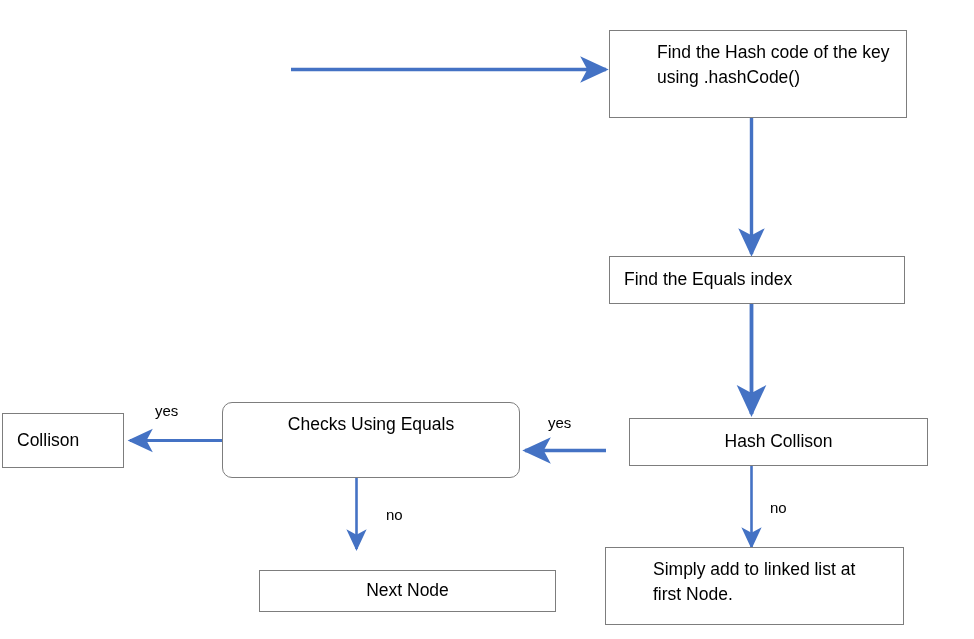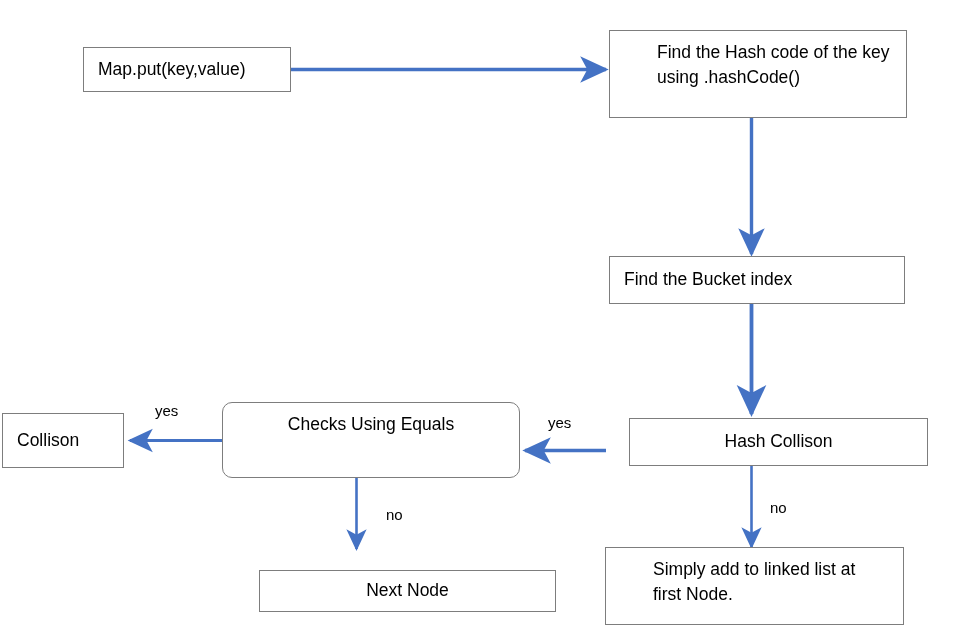--- a/index.html
+++ b/index.html
@@ -100,31 +100,28 @@
 
     <line x1="606" y1="450.5" x2="525" y2="450.5" stroke="#4472c4" stroke-width="3.4" marker-end="url(#arrowL)"></line>
 
     <line x1="751.5" y1="466" x2="751.5" y2="547" stroke="#4472c4" stroke-width="2.6" marker-end="url(#arrowD)"></line>
 
     <line x1="222" y1="440.5" x2="130" y2="440.5" stroke="#4472c4" stroke-width="3.0" marker-end="url(#arrowL)"></line>
 
     <line x1="356.5" y1="477" x2="356.5" y2="549" stroke="#4472c4" stroke-width="2.6" marker-end="url(#arrowD)"></line>
   </svg>
 
-  <div class="node left" style="left:83px; top:47px; width:208px; height:45px;">
-    <span>Map.put(key,value)</span>
-  </div>
 
   <div class="node topleft" style="left:609px; top:30px; width:298px; height:88px;">
     <span>Find the Hash code of the key
 using .hashCode()</span>
   </div>
 
   <div class="node left" style="left:609px; top:256px; width:296px; height:48px;">
-    <span>Find the Bucket index</span>
+    <span>Find the Equals index</span>
   </div>
 
   <div class="node center" style="left:605px; top:418px; width:299px; height:48px;">
     <span>Hash Collison</span>
   </div>
 
   <div class="node topcenter" style="left:222px; top:402px; width:298px; height:76px;">
     <span>Checks Using Equals</span>
   </div>
 

